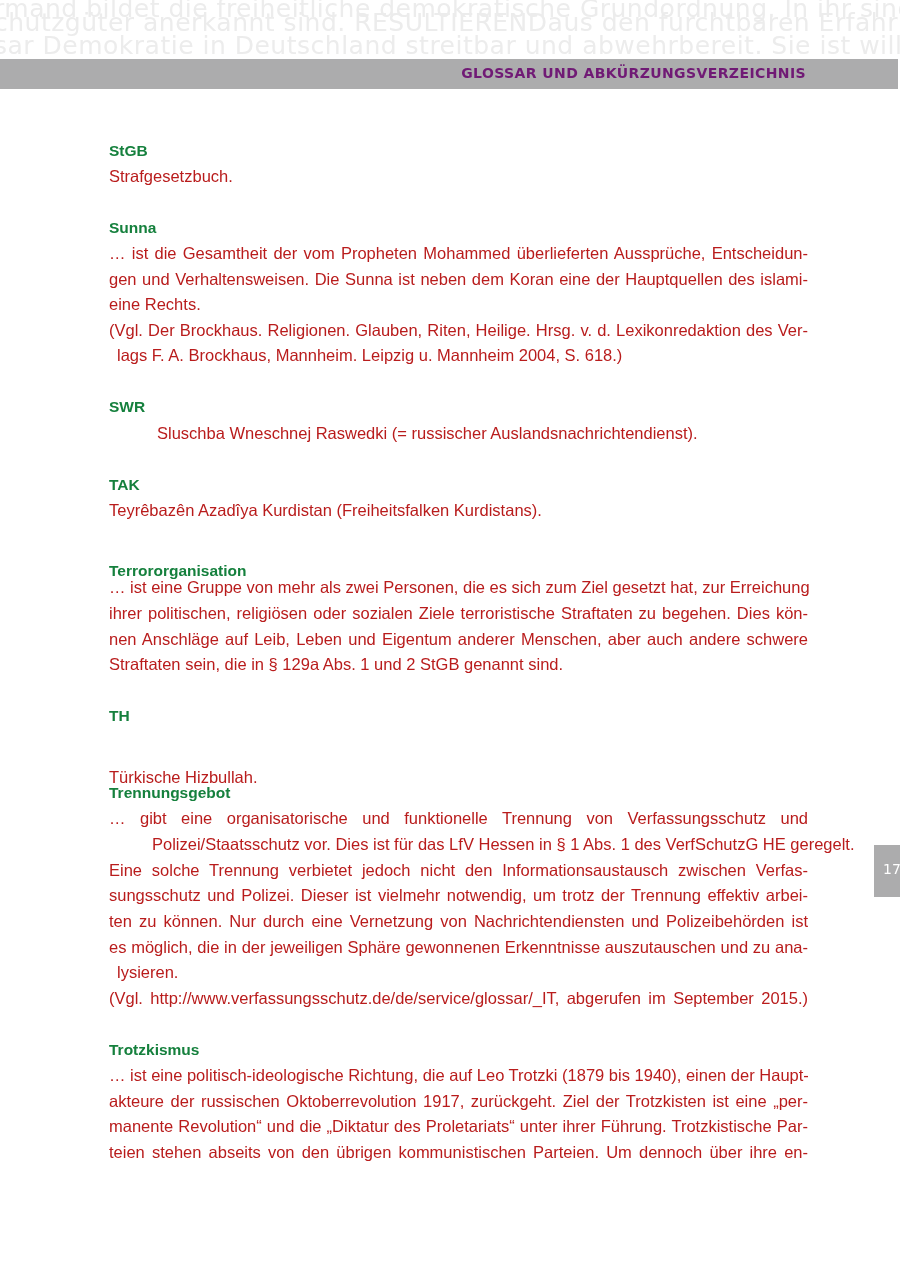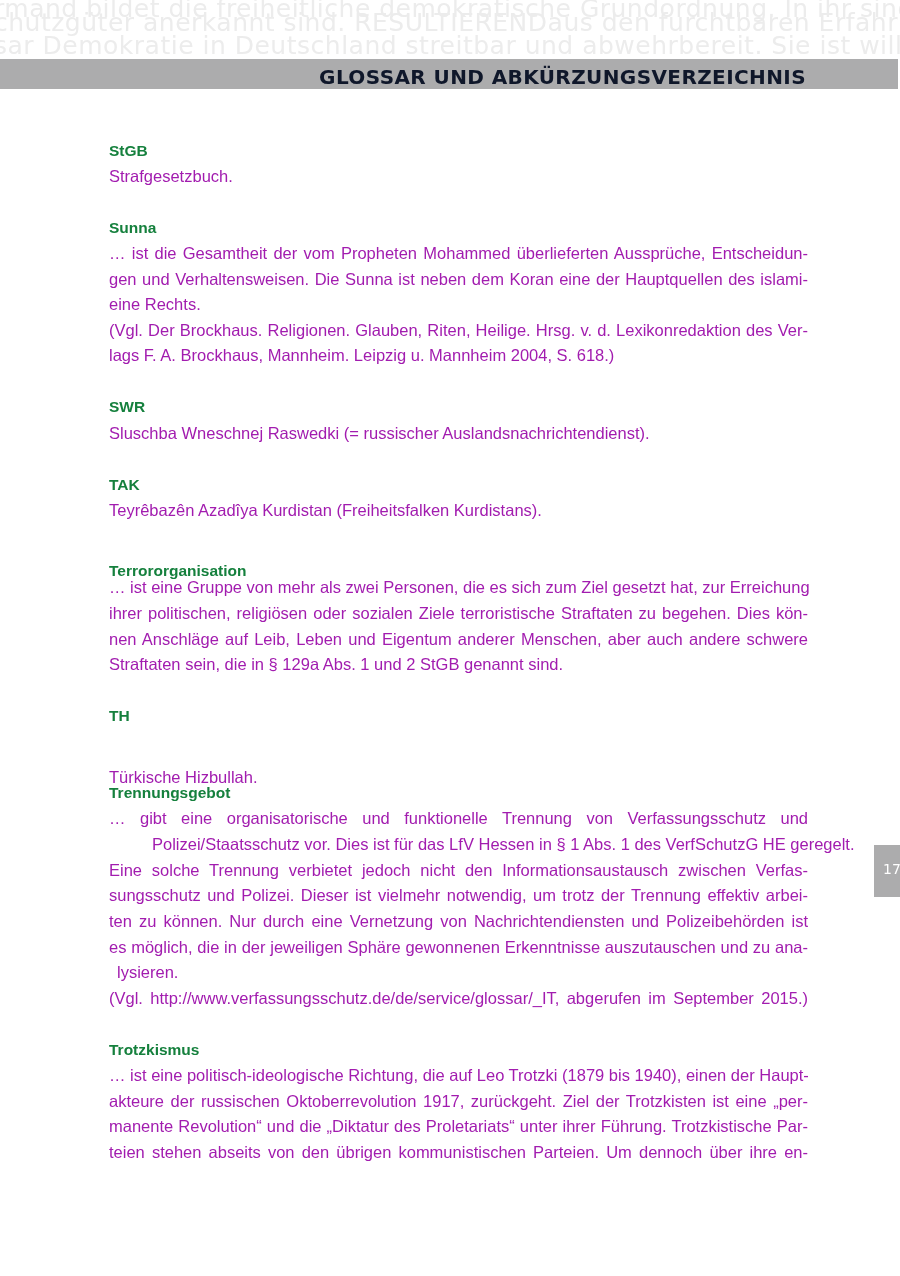--- a/index.html
+++ b/index.html
@@ -13,40 +13,40 @@
     position: absolute; left: 0; top: 0; width: 900px; height: 60px; overflow: hidden;
     color: #ececec; white-space: nowrap;
   }
   .wm-line { position: absolute; left: -6px; font-size: 25px; line-height: 25px; letter-spacing: 0.5px; }
   .header-bar {
     position: absolute; left: 0; top: 59px; width: 898px; height: 30px;
     background: #acacad;
   }
   .header-title {
     position: absolute; right: 92px; top: 6px;
-    color: #0f172a; font-size: 20px; font-weight: bold; letter-spacing: 0.4px;
+    color: #701a75; font-size: 14px; font-weight: bold; letter-spacing: 0.4px;
     font-family: "DejaVu Sans", sans-serif;
   }
   .page-tab {
     position: absolute; left: 826px; top: 845px; width: 73px; height: 52px;
     background: #acacad;
     margin-left: 48px;
   }
   .page-num {
     position: absolute; left: 9px; top: 16px; color: #ffffff; font-size: 14px;
   }
   .content {
     position: absolute; left: 109px; top: 0; width: 699px;
   }
   .term {
     position: absolute; left: 0; font-size: 15.5px; font-weight: bold; color: #15803d;
     font-family: "Liberation Sans", sans-serif; white-space: nowrap;
   }
   .line {
-    position: absolute; left: 0; width: 699px; font-size: 16.5px; color: #a21caf;
+    position: absolute; left: 0; width: 699px; font-size: 16.5px; color: #b91c1c;
     font-family: "Liberation Sans", sans-serif; white-space: nowrap;
     text-align: justify; text-align-last: justify;
   }
   .line.last { text-align-last: left; }
 </style>
 </head>
 <body>
 
 <div class="watermark" id="wm">
     <div class="wm-line" style="top: -4px;">rmand bildet die freiheitliche demokratische Grundordnung. In ihr sind tragende</div>
@@ -63,23 +63,23 @@
 </div>
 
 <div class="content" id="content">
     <div class="term" style="top: 142px;">StGB</div>
     <div class="line last" style="top: 167px;">Strafgesetzbuch.</div>
     <div class="term" style="top: 219px;">Sunna</div>
     <div class="line" style="top: 244px;">… ist die Gesamtheit der vom Propheten Mohammed überlieferten Aussprüche, Entscheidun-</div>
     <div class="line" style="top: 270px;">gen und Verhaltensweisen. Die Sunna ist neben dem Koran eine der Hauptquellen des islami-</div>
     <div class="line last" style="top: 295px;">eine Rechts.</div>
     <div class="line" style="top: 321px;">(Vgl. Der Brockhaus. Religionen. Glauben, Riten, Heilige. Hrsg. v. d. Lexikonredaktion des Ver-</div>
-    <div class="line last" style="top: 346px;">lags F. A. Brockhaus, Mannheim. Leipzig u. Mannheim 2004, S. 618.)</div>
+    <div class="line last" style="top: 346px; margin-left: 8px;">lags F. A. Brockhaus, Mannheim. Leipzig u. Mannheim 2004, S. 618.)</div>
     <div class="term" style="top: 398px;">SWR</div>
-    <div class="line last" style="top: 424px;">Sluschba Wneschnej Raswedki (= russischer Auslandsnachrichtendienst).</div>
+    <div class="line last" style="top: 424px; margin-left: 48px;">Sluschba Wneschnej Raswedki (= russischer Auslandsnachrichtendienst).</div>
     <div class="term" style="top: 476px;">TAK</div>
     <div class="line last" style="top: 501px;">Teyrêbazên Azadîya Kurdistan (Freiheitsfalken Kurdistans).</div>
     <div class="term" style="top: 562px;">Terrororganisation</div>
     <div class="line" style="top: 578px;">… ist eine Gruppe von mehr als zwei Personen, die es sich zum Ziel gesetzt hat, zur Erreichung</div>
     <div class="line" style="top: 604px;">ihrer politischen, religiösen oder sozialen Ziele terroristische Straftaten zu begehen. Dies kön-</div>
     <div class="line" style="top: 630px;">nen Anschläge auf Leib, Leben und Eigentum anderer Menschen, aber auch andere schwere</div>
     <div class="line last" style="top: 655px;">Straftaten sein, die in § 129a Abs. 1 und 2 StGB genannt sind.</div>
     <div class="term" style="top: 707px;">TH</div>
     <div class="line last" style="top: 768px;">Türkische Hizbullah.</div>
     <div class="term" style="top: 784px;">Trennungsgebot</div>

